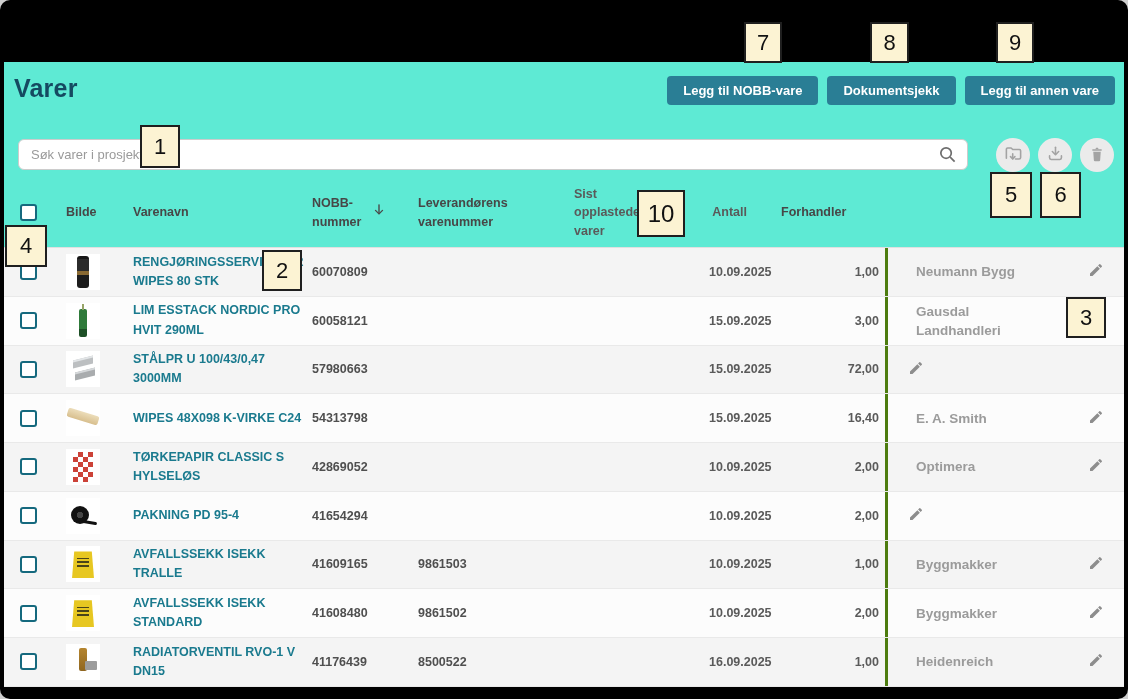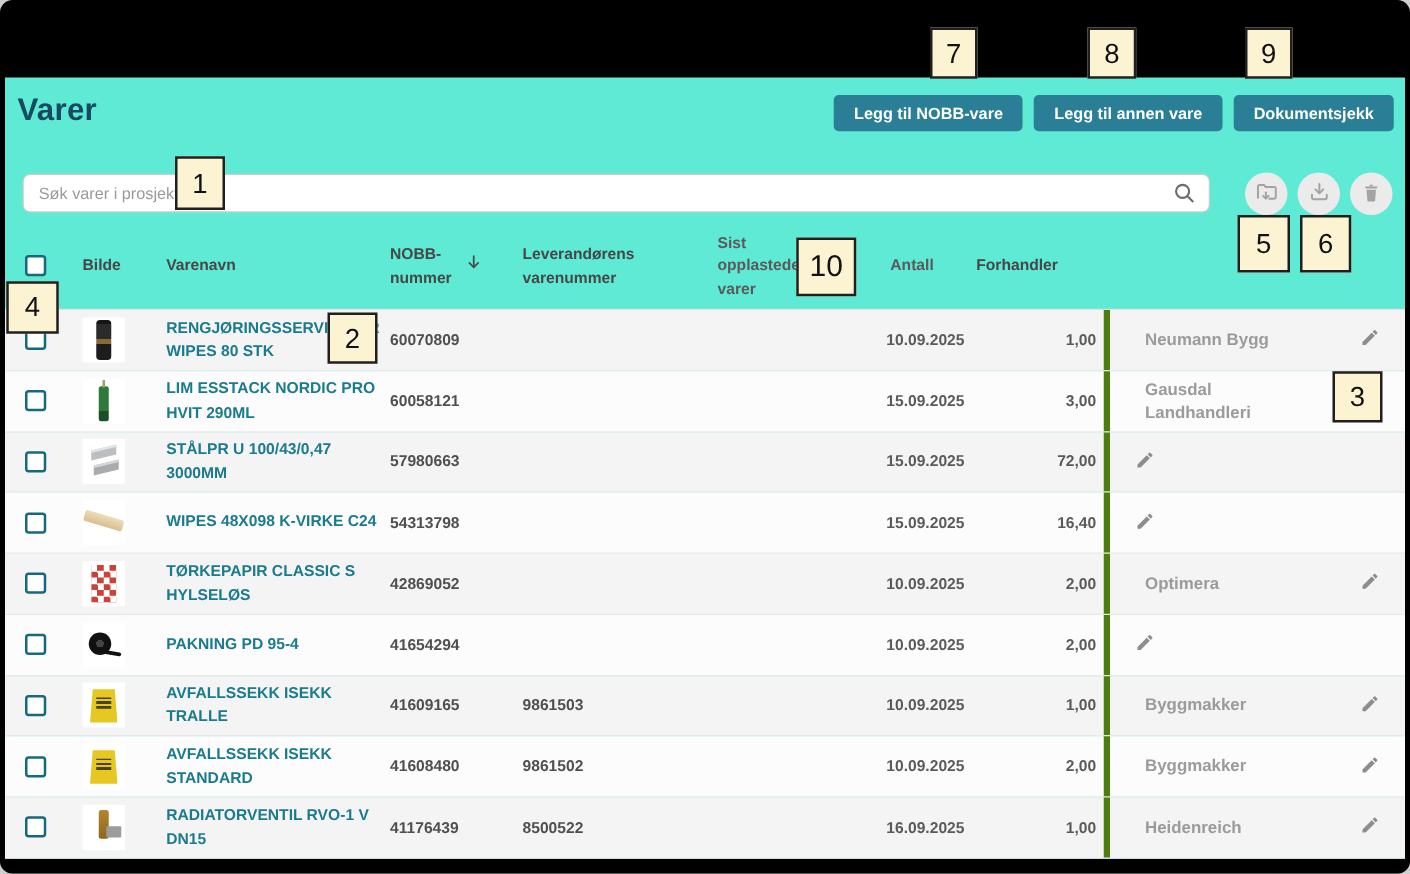--- a/index.html
+++ b/index.html
@@ -47,21 +47,21 @@
   .trow:nth-child(odd) { background:#f4f4f4; }
   .trow:nth-child(even) { background:#fcfcfc; }
   .c-check  { width:46px;  padding-left:16px; display:flex; align-items:center; }
   .c-img    { width:66px;  padding-left:16px; display:flex; align-items:center; }
   .c-name   { width:196px; padding-left:17px; padding-right:9px; }
   .c-nobb   { width:96px;  display:flex; align-items:center; gap:2px; }
   .c-nrf    { width:135px; padding-left:10px; }
   .c-lev    { width:156px; padding-left:10px; }
   .c-date   { width:110px; padding-left:10px; }
   .c-qty    { width:79px;  padding-right:6px; text-align:right; }
-  .trow .c-qty { border-right:5px solid #4d7c0f; align-self:stretch; display:flex; align-items:center; justify-content:flex-end; }
+  .trow .c-qty { border-right:3px solid #4d7c0f; align-self:stretch; display:flex; align-items:center; justify-content:flex-end; }
   .c-dealer { flex:1; padding-left:28px; padding-right:24px; }
   .c-edit   { width:56px; display:flex; align-items:center; justify-content:center; }
   .hdr-wrap { max-width:100px; }
   .hdr-nobb-text { width:58px; }
   .hdr-sist { max-width:90px; }
   .cellv { font-size:12.5px; font-weight:600; color:#4f4f4f; }
   .c-date, .c-qty { font-weight:700; color:#5a5a5a; }
   .name-link {
     font-size:12.5px; font-weight:700; color:#1a7a8e; text-decoration:none;
     line-height:1.55; display:inline-block; cursor:pointer;
@@ -110,22 +110,22 @@
 <body>
 
 <div class="frame">
 
   <div class="content">
 
     <div class="page-title">Varer</div>
 
     <div class="btn-row">
       <button class="teal-btn">Legg til NOBB-vare</button>
+      <button class="teal-btn">Dokumentsjekk</button>
       <button class="teal-btn">Legg til annen vare</button>
-      <button class="teal-btn">Dokumentsjekk</button>
     </div>
 
     <div class="search-wrap">
       <input class="search-input" type="text" placeholder="Søk varer i prosjekt" style="">
       <span class="search-icon">
         <svg width="19" height="19" viewBox="0 0 20 20" fill="none" stroke="#6d6d6d" stroke-width="1.8">
           <circle cx="8.5" cy="8.5" r="5.5"></circle>
             <line x1="12.8" y1="12.8" x2="17.5" y2="17.5"></line>
         </svg>
       </span>
@@ -263,20 +263,21 @@
             </div>
     <div class="c-img">
               <div class="thumb thumb-wood-plank"></div>
             </div>
     <div class="c-name"><a class="name-link">WIPES 48X098 K-VIRKE C24</a></div>
     <div class="c-nobb cellv">54313798</div>
     <div class="c-nrf cellv"></div>
     <div class="c-lev cellv"></div>
     <div class="c-date cellv">15.09.2025</div>
     <div class="c-qty cellv">16,40</div>
+    <div class="c-dealer"><span class="dealer-txt">E. A. Smith</span></div>
     <div class="c-edit">
       <button class="edit-btn">
         <span>
           <svg width="16" height="16" viewBox="0 0 24 24" fill="#8d8d8d">
             <path d="M3 17.25V21h3.75L17.8 9.94l-3.75-3.75L3 17.25zM20.71 7.04a1 1 0 0 0 0-1.41L18.37 3.29a1 1 0 0 0-1.41 0l-1.84 1.83 3.75 3.75 1.84-1.83z"></path>
           </svg>
         </span>
       </button>
     </div>
   </div>

